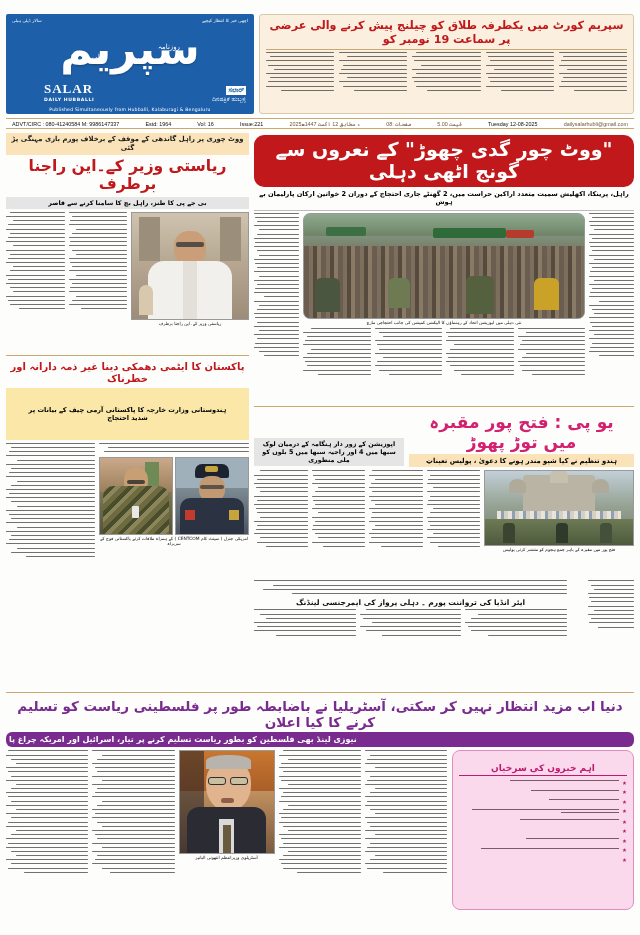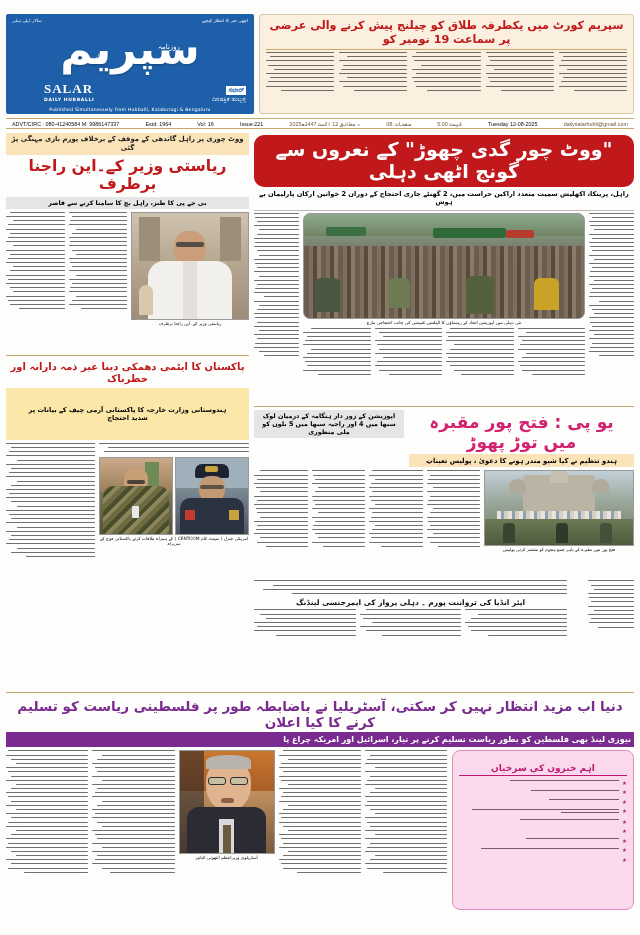--- a/index.html
+++ b/index.html
@@ -126,21 +126,21 @@
 
   .kicker {
     background: #fbe3b9; color: #1b1b1b;
     font-size: 6.8px; font-weight: bold; text-align: center;
     padding: 2px 4px; line-height: 1.3;
   }
   .kicker.plain { background: transparent; }
   .subbar-cyan { background: #e5e5e5; font-size: 6.4px; text-align:center; padding:2px; font-weight:bold;}
   .subbar-tan  { background: #fbe3b9; font-size: 6.8px; text-align:center; padding:2.5px; font-weight:bold;}
   .subbar-yel  { background: #fbe8a8; font-size: 6.6px; text-align:center; padding:18px; font-weight:bold;}
-  .subbar-pur  { background: #7a2b8f; color:#fff; font-size: 8px; text-align:right; padding:3px; font-weight:bold;}
+  .subbar-pur  { background: #7a2b8f; color:#fff; font-size: 8px; text-align:left; padding:3px; font-weight:bold;border-radius:6px;}
 
   .banner-red {
     background: #c0181b; color: #fff; text-align: center;
     font-size: 19px; font-weight: bold; padding: 4px 6px;
     border-radius: 10px; margin-top: 2px; line-height: 1.15;
     letter-spacing: -.3px;
   }
   .head-red {
     color: #c0181b; text-align: center; font-weight: bold;
     font-size: 15.5px; line-height: 1.2; padding: 2px 2px 3px 2px;
@@ -459,21 +459,21 @@
         </div>
       </div>
 
       <div class="hr-tan"></div>
 
       <div style="display:flex;gap:5px;align-items:flex-start;">
         <div style="flex:1 1 auto;">
           <div class="head-pink">یو پی : فتح پور مقبرہ میں توڑ پھوڑ</div>
           <div class="subbar-tan">ہندو تنظیم نے کیا شیو مندر ہونے کا دعویٰ ، پولیس تعیناتِ</div>
         </div>
-        <div style="flex:0 0 150px;">
+        <div style="flex:0 0 150px;margin-top:28px;">
           <div class="subbar-cyan">اپوزیشن کے زور دار ہنگامہ کے درمیان لوک سبھا میں 4 اور راجیہ سبھا میں 5 بلوں کو ملی منظوری</div>
         </div>
       </div>
 
       <div style="display:flex;gap:4px;height:108px;margin-top:3px;">
         <div style="flex:0 0 150px;display:flex;flex-direction:column;">
           <div class="photo tomb" style="height:76px;">
             <div style="position:absolute;top:4px;left:26%;width:48%;height:40px;background:#b9b4a4;border-radius:4px 4px 0 0;"></div>
             <div style="position:absolute;top:-2px;left:44%;width:12%;height:14px;background:#c6c0af;border-radius:50% 50% 0 0;"></div>
             <div style="position:absolute;top:8px;left:16%;width:12%;height:14px;background:#b0aa9a;border-radius:50% 50% 0 0;"></div>

